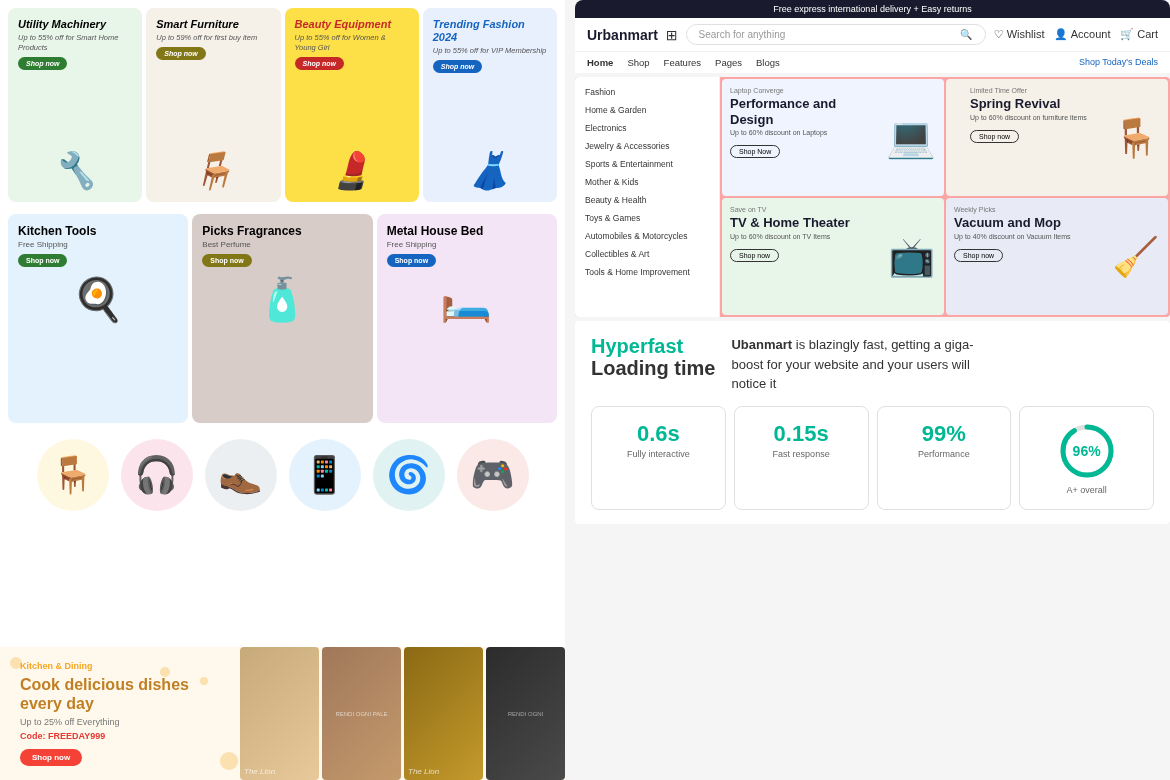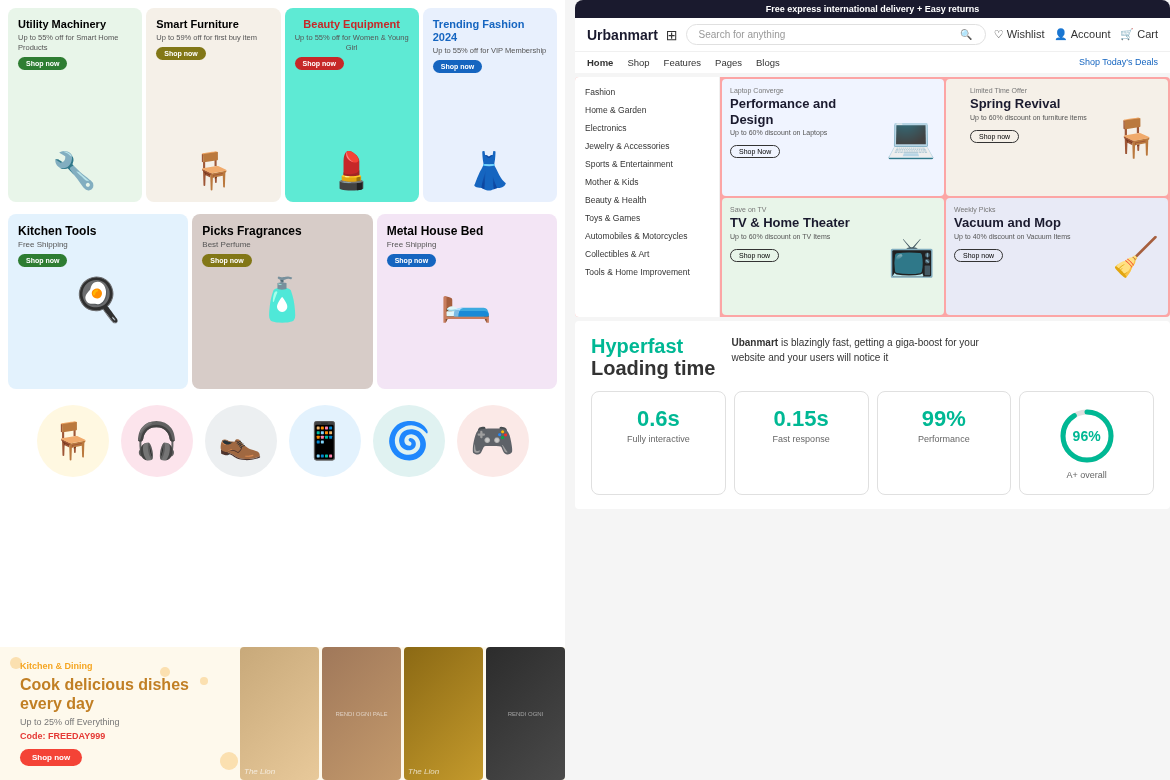--- a/index.html
+++ b/index.html
@@ -24,24 +24,25 @@
       height: 210px;
     }
 
     .banner-card {
       border-radius: 8px;
       padding: 10px;
       position: relative;
       overflow: hidden;
       display: flex;
       flex-direction: column;
+      font-style: italic;
     }
     .banner-card.utility { background: #e8f5e9; }
     .banner-card.smart { background: #f5f0e8; }
-    .banner-card.beauty { background: #5eead4; text-align: center; }
+    .banner-card.beauty { background: #fde047; }
     .banner-card.trending { background: #e8f0fd; }
     .banner-title {
       font-size: 11px;
       font-weight: 700;
       line-height: 1.2;
       margin-bottom: 2px;
     }
     .banner-subtitle {
       font-size: 7.5px;
       color: #555;
@@ -70,21 +71,21 @@
       justify-content: center;
       overflow: hidden;
     }
 
     
     .mid-banners {
       display: grid;
       grid-template-columns: repeat(3, 1fr);
       gap: 4px;
       padding: 0 8px;
-      height: 175px;
+      height: 209px;
       margin-top: 4px;
     }
 
     .mid-card {
       border-radius: 8px;
       padding: 10px;
       position: relative;
       overflow: hidden;
     }
     .mid-card.kitchen { background: #e3f2fd; }
@@ -223,21 +224,20 @@
       border-radius: 8px 8px 0 0;
       overflow: hidden;
       margin-bottom: 4px;
     }
     .store-top-bar {
       background: #1a1a2e;
       color: #fff;
       font-size: 9px;
       text-align: center;
       padding: 4px;
-      font-weight: bold;
     }
     .store-nav-bar {
       display: flex;
       align-items: center;
       padding: 6px 12px;
       gap: 8px;
     }
     .store-logo {
       font-size: 14px;
       font-weight: 700;
@@ -362,21 +362,21 @@
       margin-bottom: 12px;
     }
     .perf-title-block h2 {
       font-size: 20px;
       font-weight: 900;
       color: #333;
       line-height: 1.1;
     }
     .perf-title-block h2 span { color: #00b894; }
     .perf-desc {
-      font-size: 10px;
+      font-size: 13px;
       color: #333;
       line-height: 1.5;
       max-width: 260px;
     }
     .perf-metrics {
       display: grid;
       grid-template-columns: repeat(4, 1fr);
       gap: 8px;
     }
     .metric-card {

